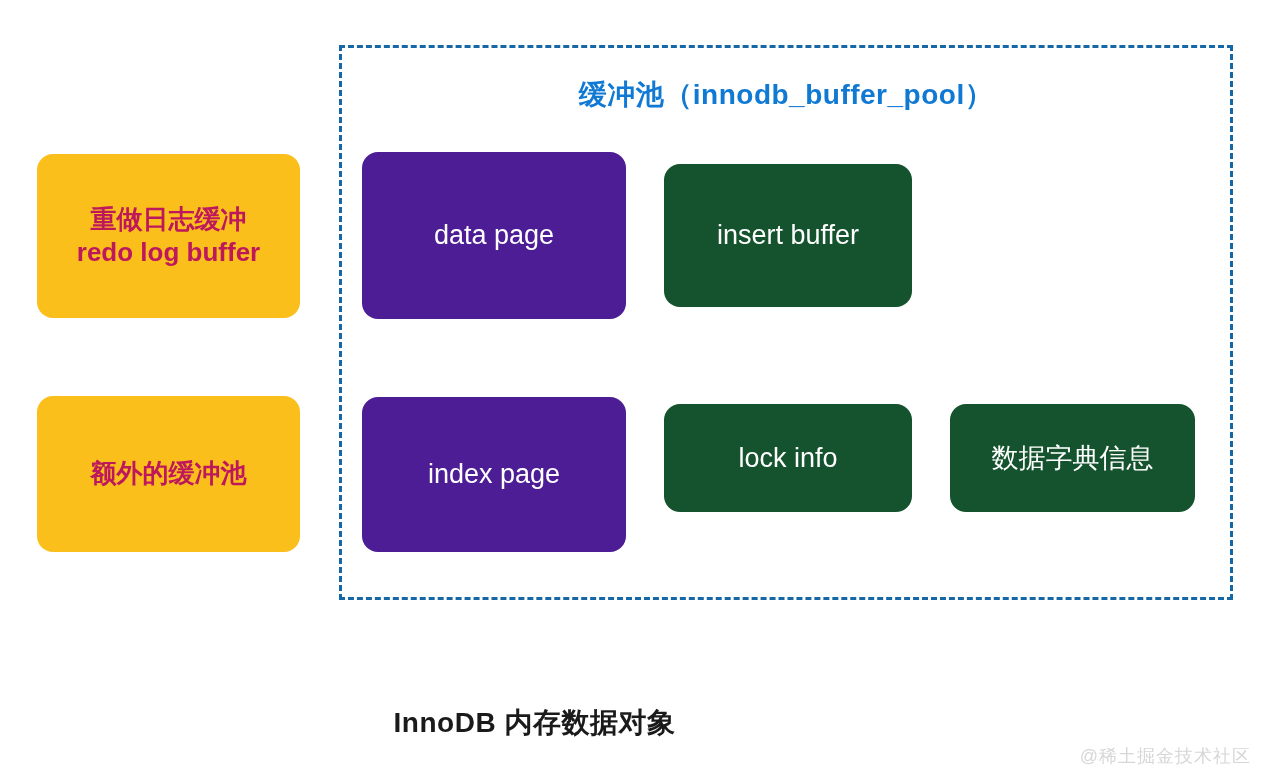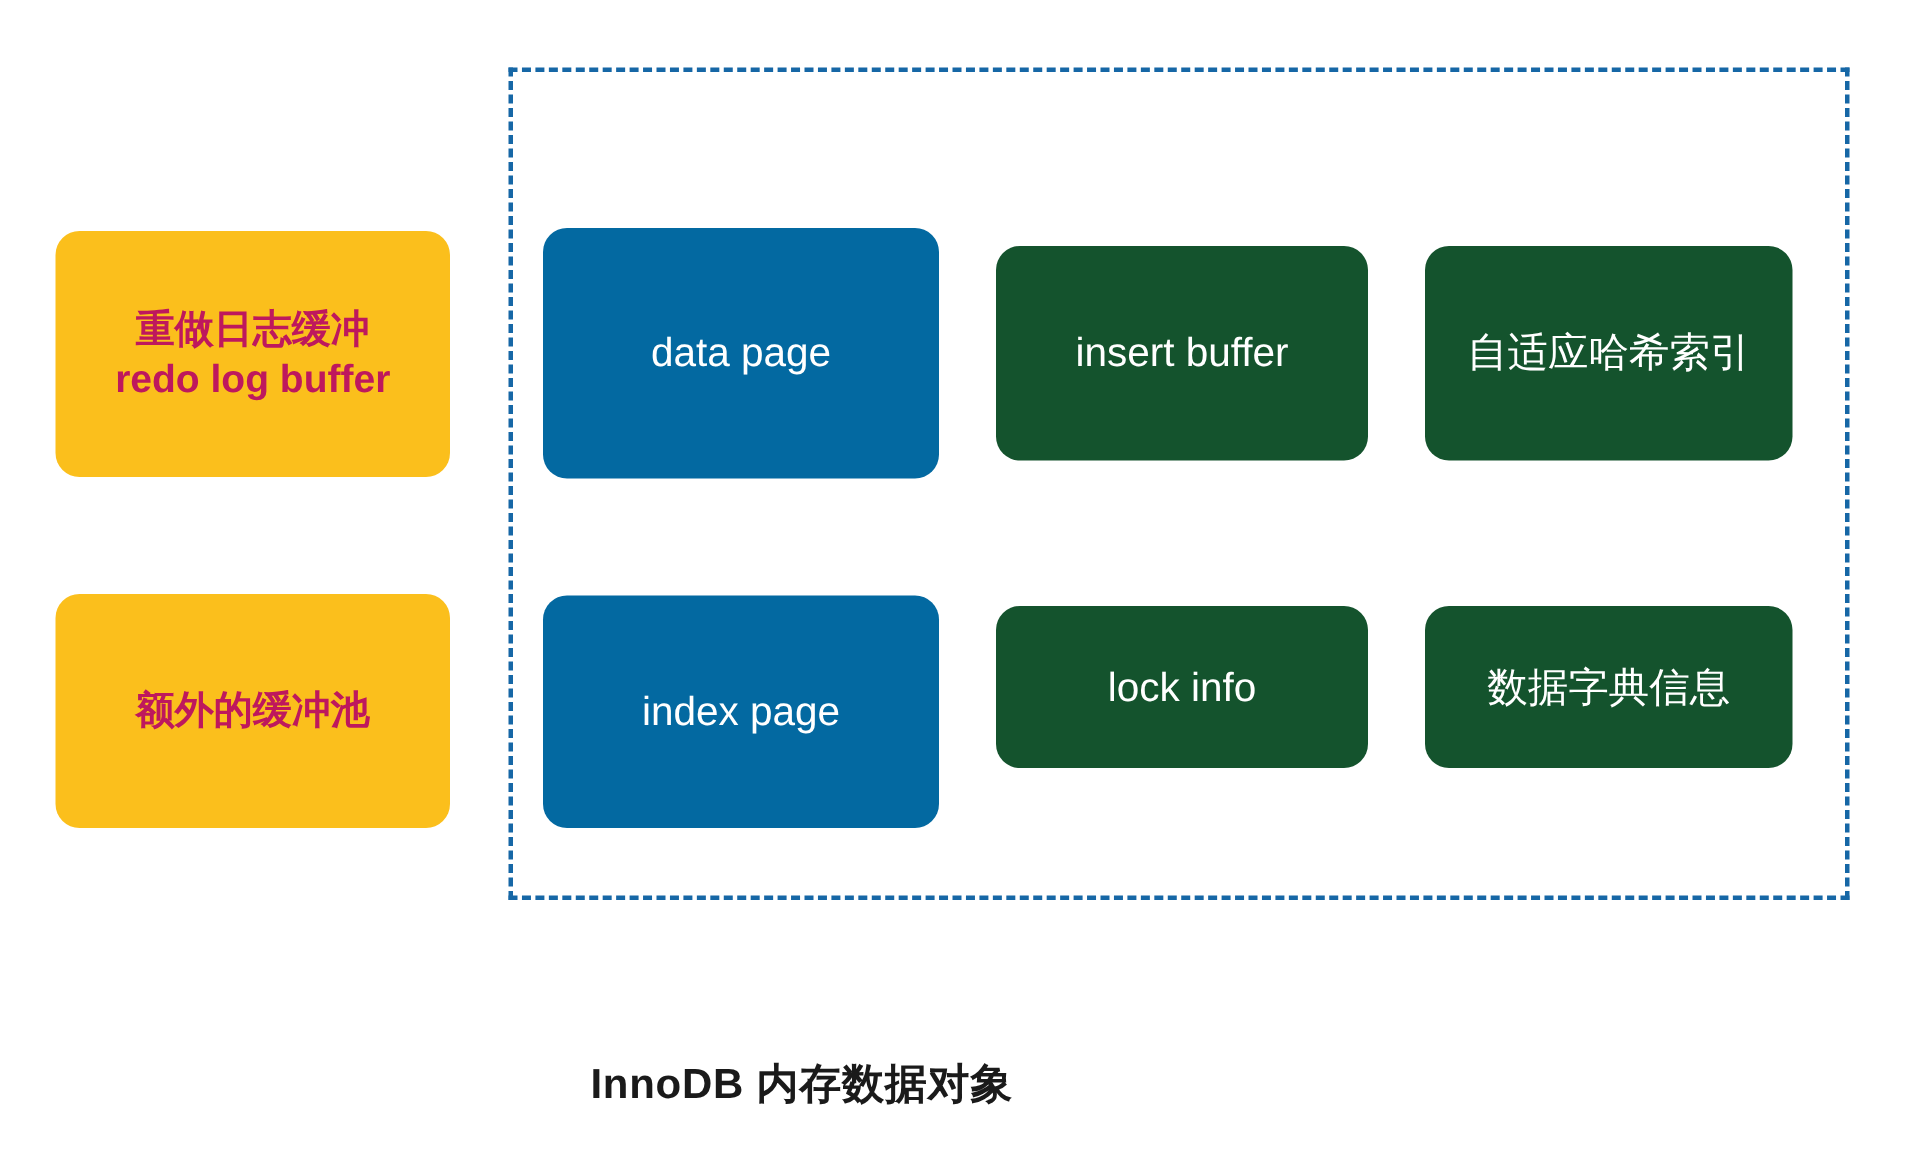--- a/index.html
+++ b/index.html
@@ -59,21 +59,21 @@
     white-space: pre-line;
   }
 
   .card.orange {
     background: #fbbf1c;
     color: #be185d;
     font-weight: bold;
     font-size: 26px;
   }
   .card.blue {
-    background: #0369a1;
+    background: #4c1d95;
     color: #ffffff;
     font-weight: normal;
     font-size: 27px;
   }
   .card.green {
     background: #14532d;
     color: #ffffff;
     font-weight: normal;
     font-size: 27px;
   }
@@ -115,20 +115,21 @@
     letter-spacing: 1px;
     user-select: none;
   }
 </style>
 </head>
 <body>
 
 <div id="canvas">
 
   <div class="pool-box"></div>
+  <div class="pool-title">缓冲池（innodb_buffer_pool）</div>
 
   <div class="card orange col-orange row-top">
     <span class="card-label">重做日志缓冲
 redo log buffer</span>
   </div>
 
   <div class="card orange col-orange row-bottom">
     <span class="card-label">额外的缓冲池</span>
   </div>
 
@@ -141,24 +142,22 @@
   </div>
 
   <div class="card green col-green1 row-top">
     <span class="card-label">insert buffer</span>
   </div>
 
   <div class="card green col-green1 row-bottom">
     <span class="card-label">lock info</span>
   </div>
 
-  <div class="card green col-green2 row-top">
-    <span class="card-label">自适应哈希索引</span>
-  </div>
 
   <div class="card green col-green2 row-bottom">
     <span class="card-label">数据字典信息</span>
   </div>
 
   <div class="caption">InnoDB 内存数据对象</div>
 
+  <div class="watermark">@稀土掘金技术社区</div>
 
 </div>
 
 </body></html>

